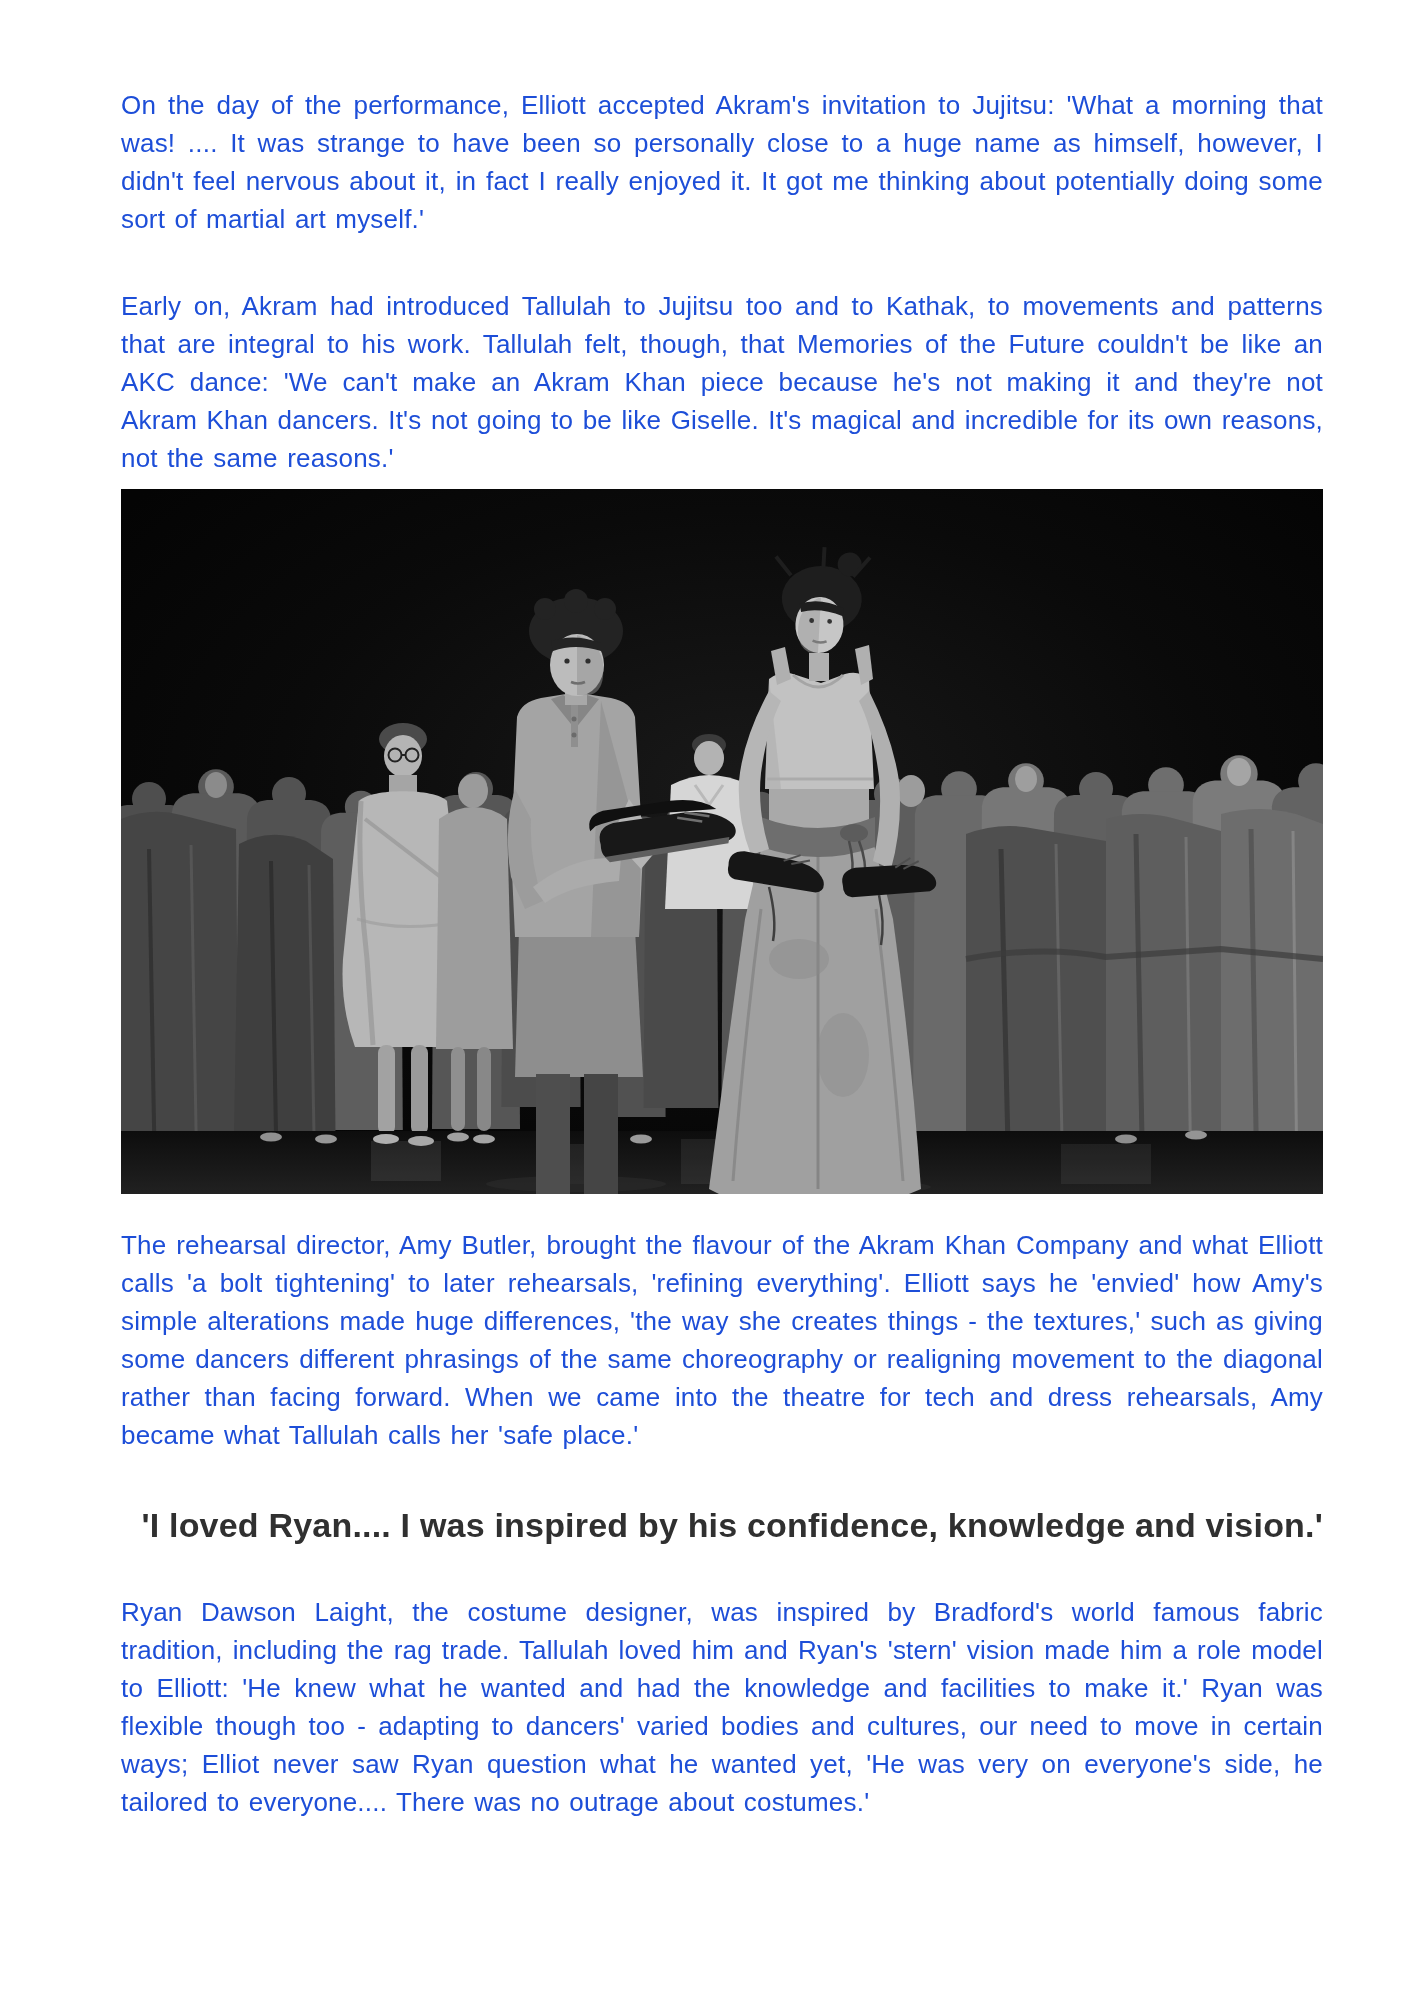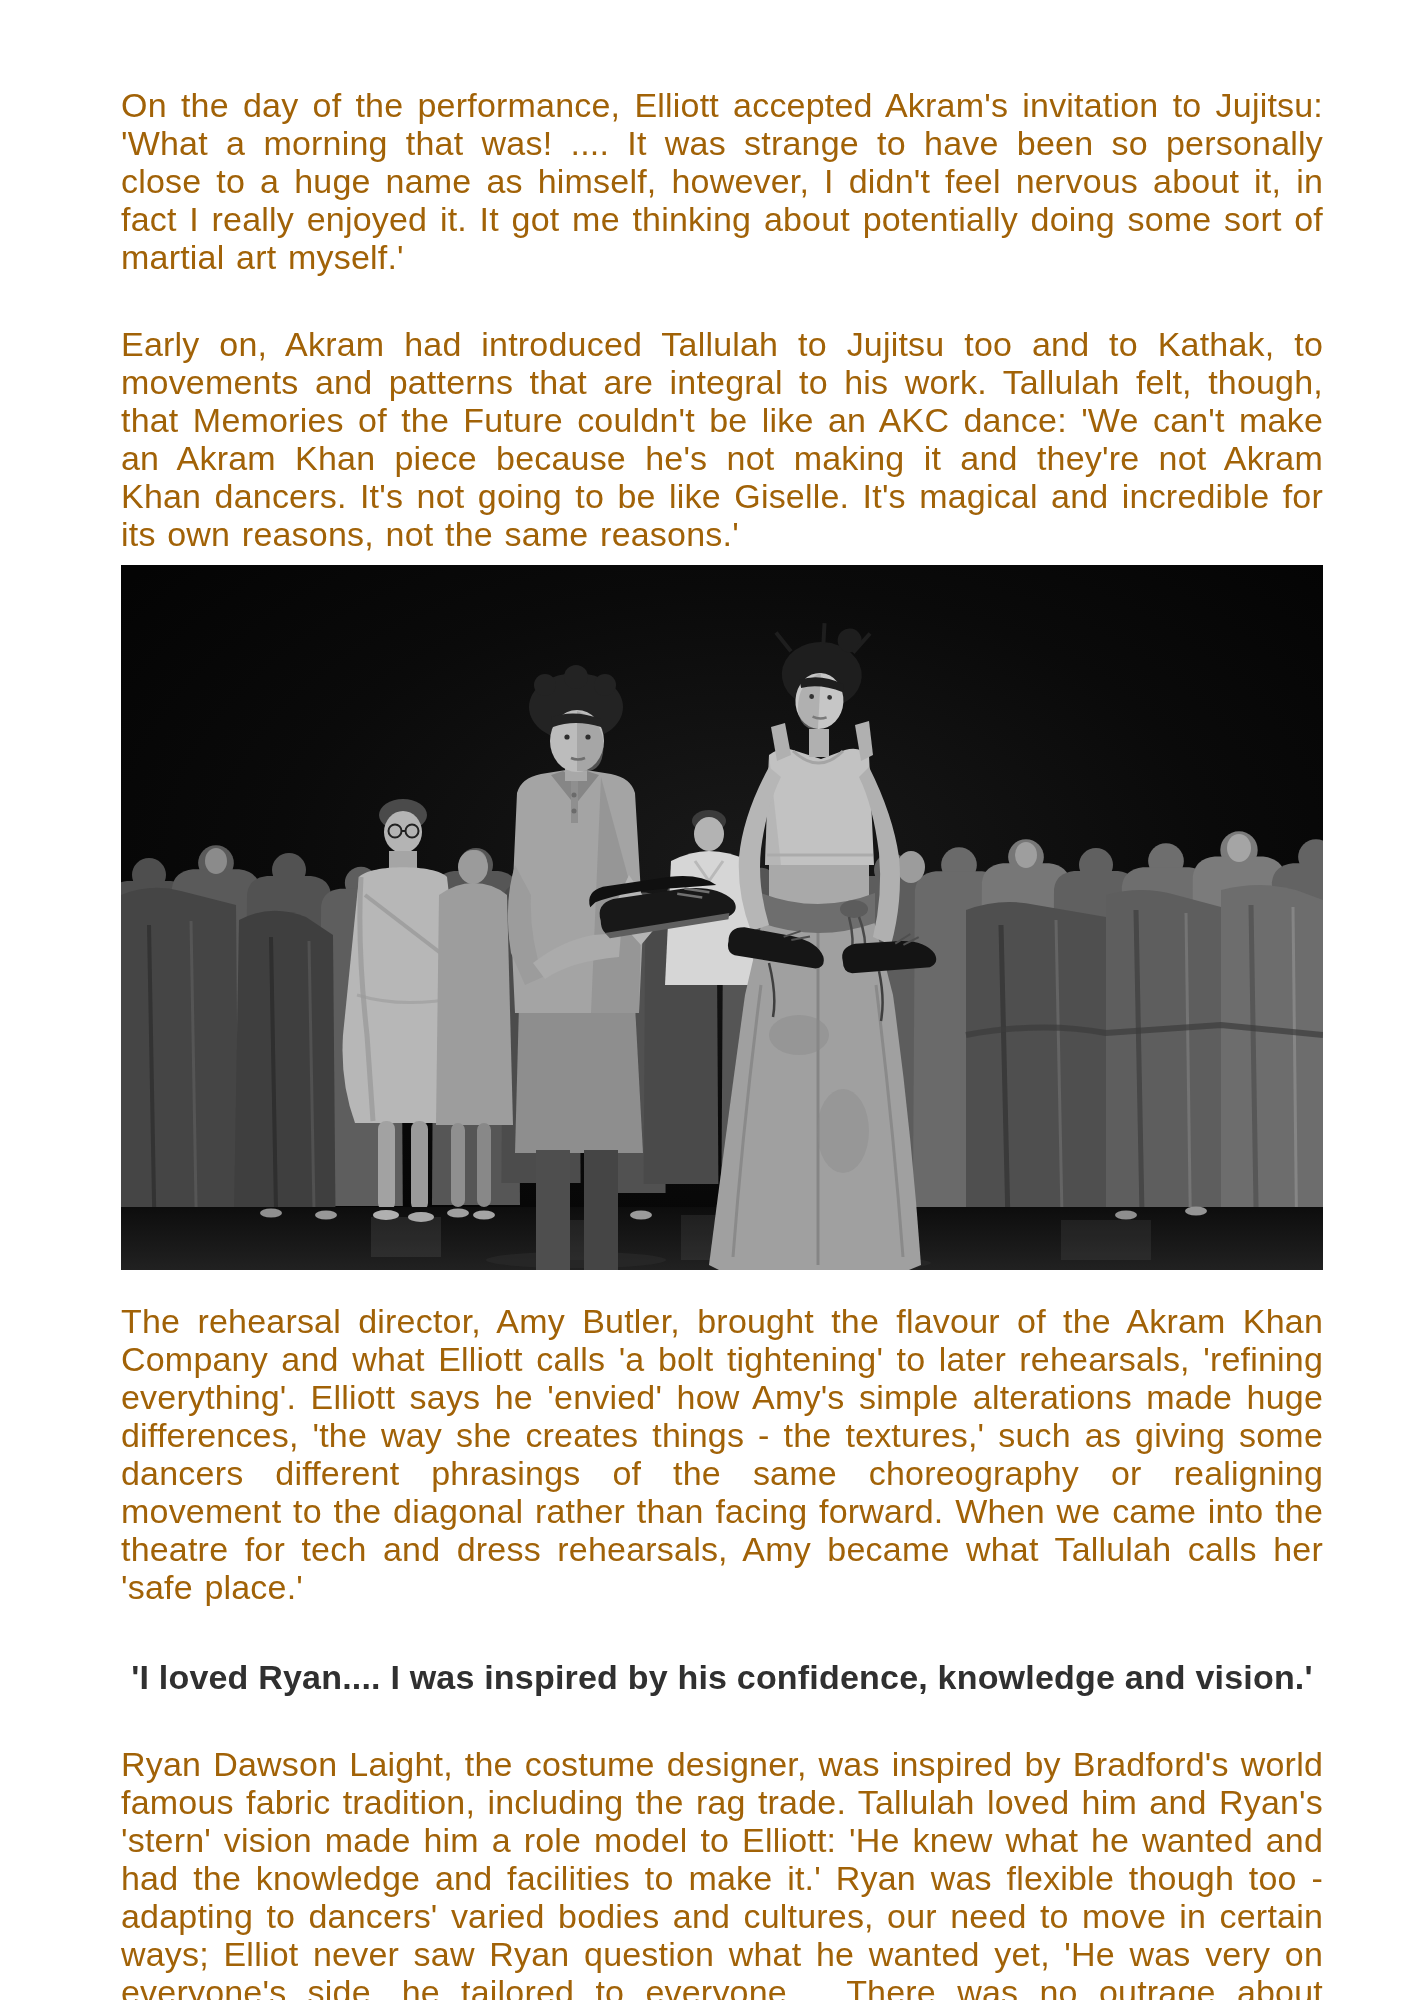--- a/index.html
+++ b/index.html
@@ -8,44 +8,44 @@
     min-height: 2000px;
     background: #ffffff;
     font-family: "Liberation Sans", sans-serif;
     -webkit-font-smoothing: antialiased;
   }
   .content {
     margin: 0 91px 0 121px;
     padding-top: 86px;
   }
   p.body-text {
-    font-size: 34px;
+    font-size: 26px;
     line-height: 38px;
-    color: #a16207;
+    color: #1d4ed8;
     text-align: justify;
     margin: 0 0 49px 0;
     letter-spacing: 0.2px;
     word-spacing: 2px;
   }
   p.body-text.tight { margin-bottom: 0; }
   figure.photo {
     margin: -37px 0 32px 0;
     padding: 0;
     width: 1202px;
     height: 705px;
     overflow: hidden;
   }
   figure.photo svg { display: block; }
   .pull-quote {
     margin: 22px 0 46px 0;
     font-size: 34px;
     line-height: 44px;
     font-weight: bold;
     color: #303030;
-    text-align: center;
+    text-align: right;
     letter-spacing: 0.2px;
   }
 </style>
 </head>
 <body>
 
 <main class="content">
 
   <p class="body-text">On the day of the performance, Elliott accepted Akram's invitation to Jujitsu: 'What a morning that was! .... It was strange to have been so personally close to a huge name as himself, however, I didn't feel nervous about it, in fact I really enjoyed it. It got me thinking about potentially doing some sort of martial art myself.'</p>
 

